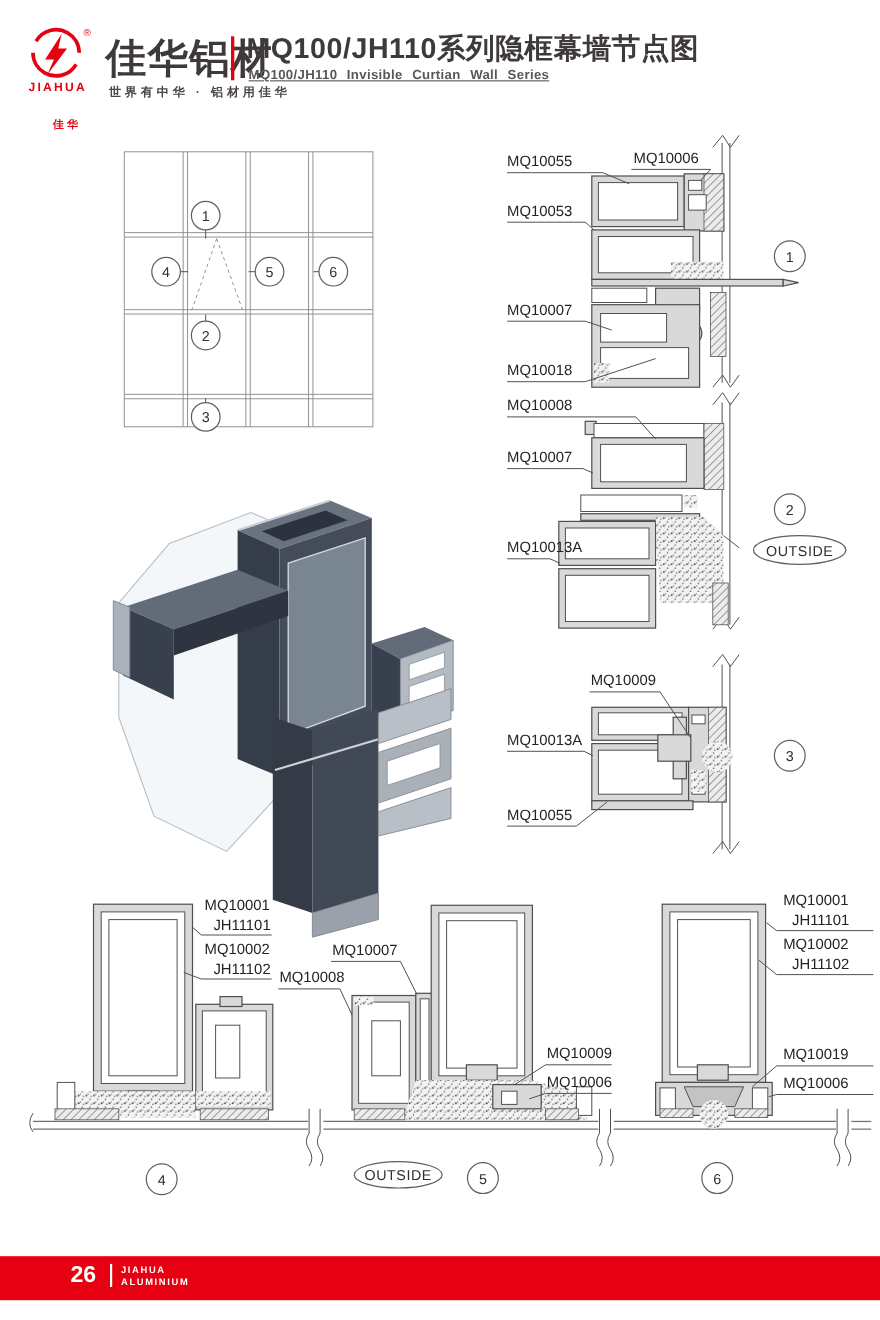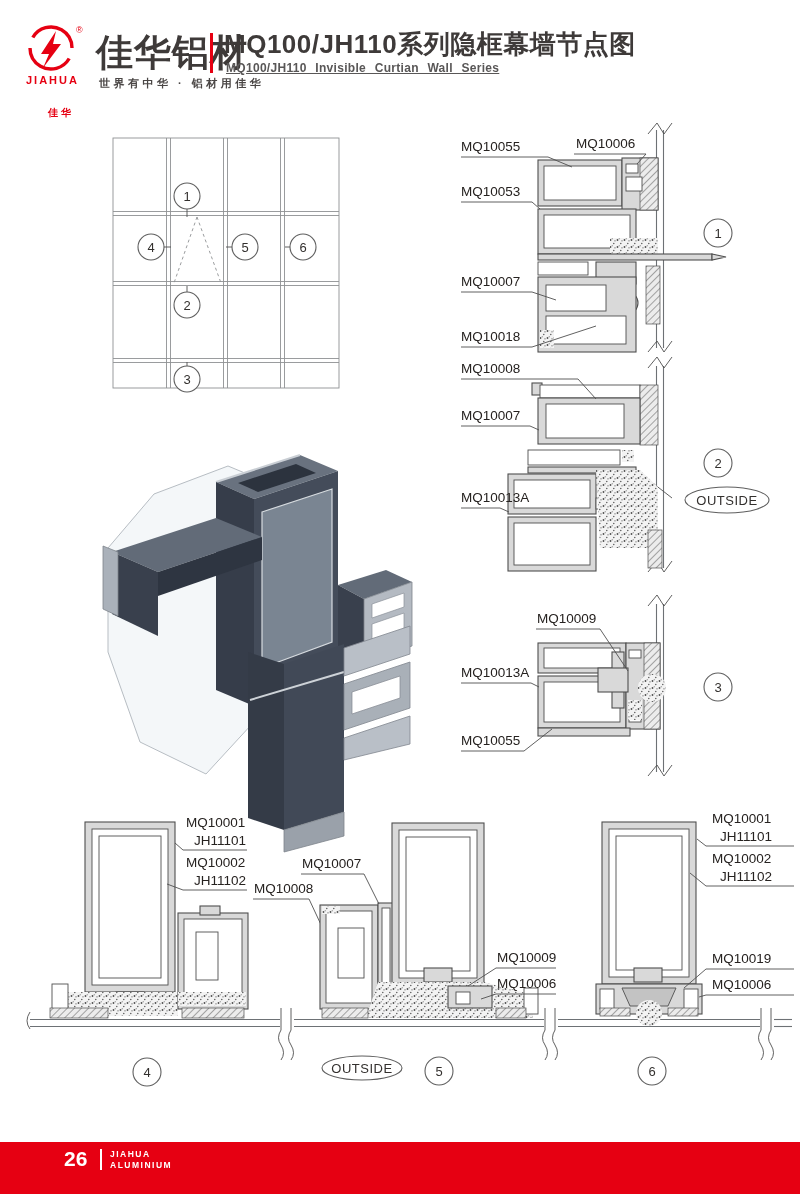--- a/index.html
+++ b/index.html
@@ -35,21 +35,21 @@
   .ld {fill:none;stroke:#4f4f4f;stroke-width:0.9;}
   .gl {fill:none;stroke:#6d7175;stroke-width:1.1;}
   .gridln{fill:none;stroke:#8f9193;stroke-width:0.9;}
   .dash{fill:none;stroke:#8f9193;stroke-width:0.9;stroke-dasharray:3 3;}
   .co {fill:#fff;stroke:#5f5f5f;stroke-width:1.1;}
   .lbl{font-size:13.5px;fill:#262220;}
   .num{font-size:13px;fill:#33302e;text-anchor:middle;}
   .out{font-size:13px;fill:#33302e;text-anchor:middle;letter-spacing:0.5px;}
 
   
-  .ftr{position:absolute;left:0;top:1142px;width:800px;height:52px;
+  .ftr{position:absolute;left:0;top:1142px;width:800px;height:40px;
        background:var(--brand-red);}
   .ftr-num{position:absolute;left:64px;top:5px;font-size:21px;font-weight:900;color:#fff;}
   .ftr-div{position:absolute;left:100px;top:7px;width:1.5px;height:21px;background:#fff;}
   .ftr-brand{position:absolute;left:110px;top:7px;color:#fff;font-size:8.5px;
        font-weight:bold;letter-spacing:1.5px;line-height:10.5px;}
 </style>
 </head>
 <body>
 
 <div class="page">

